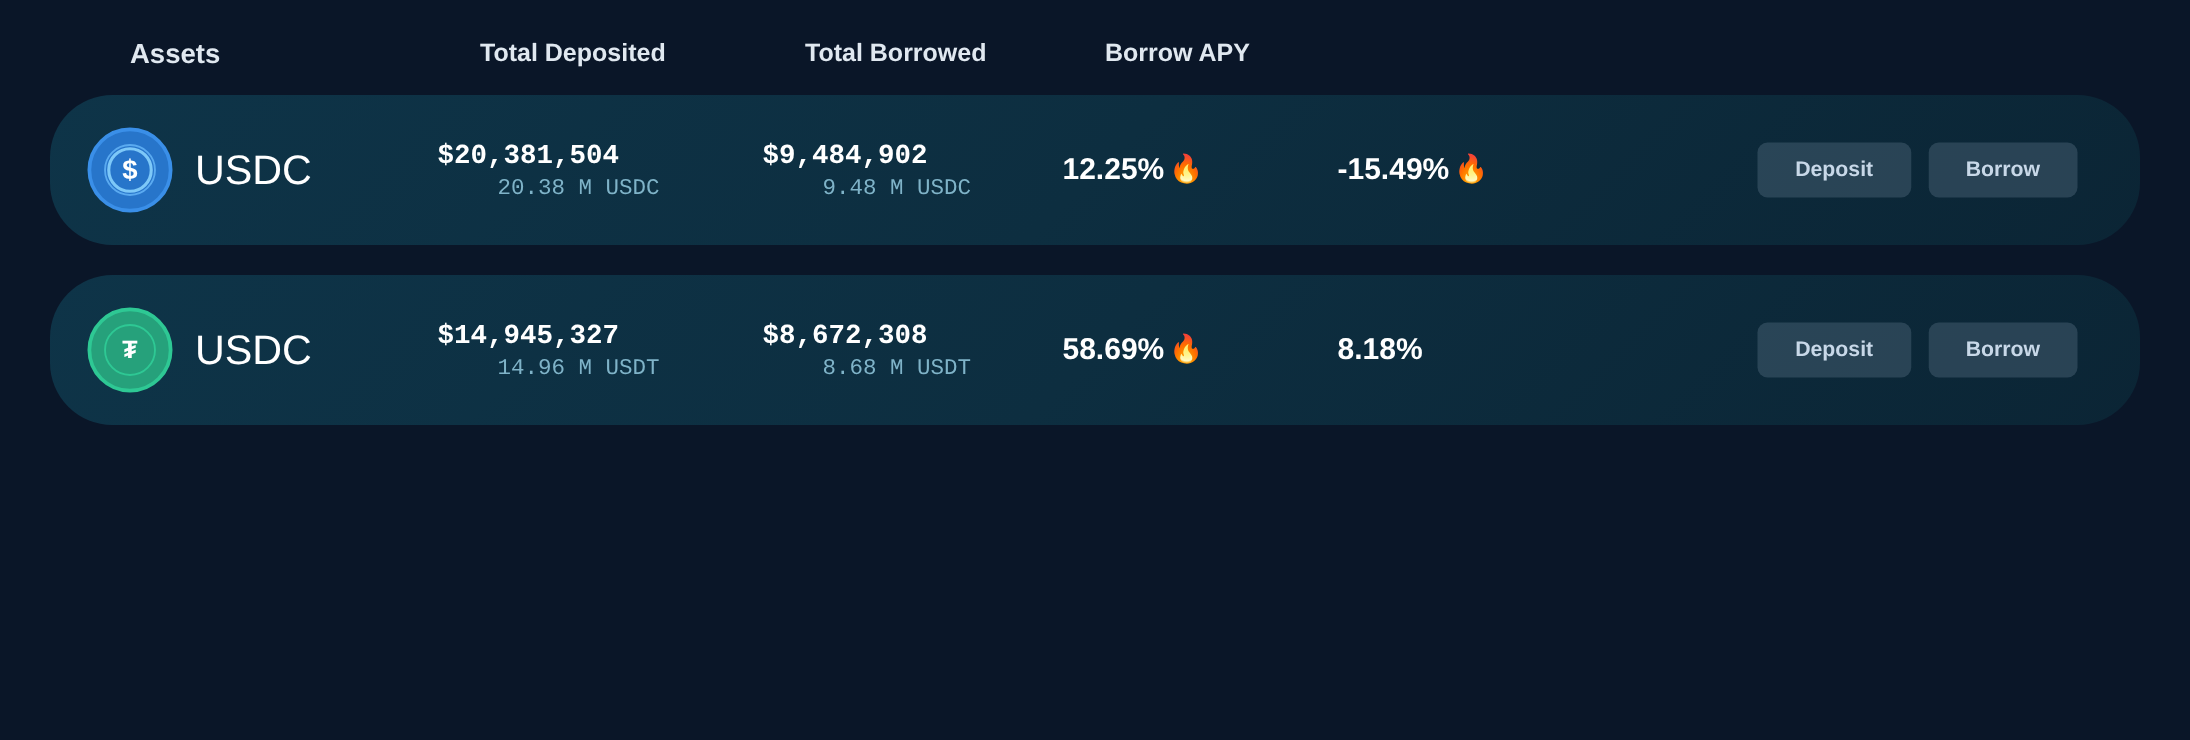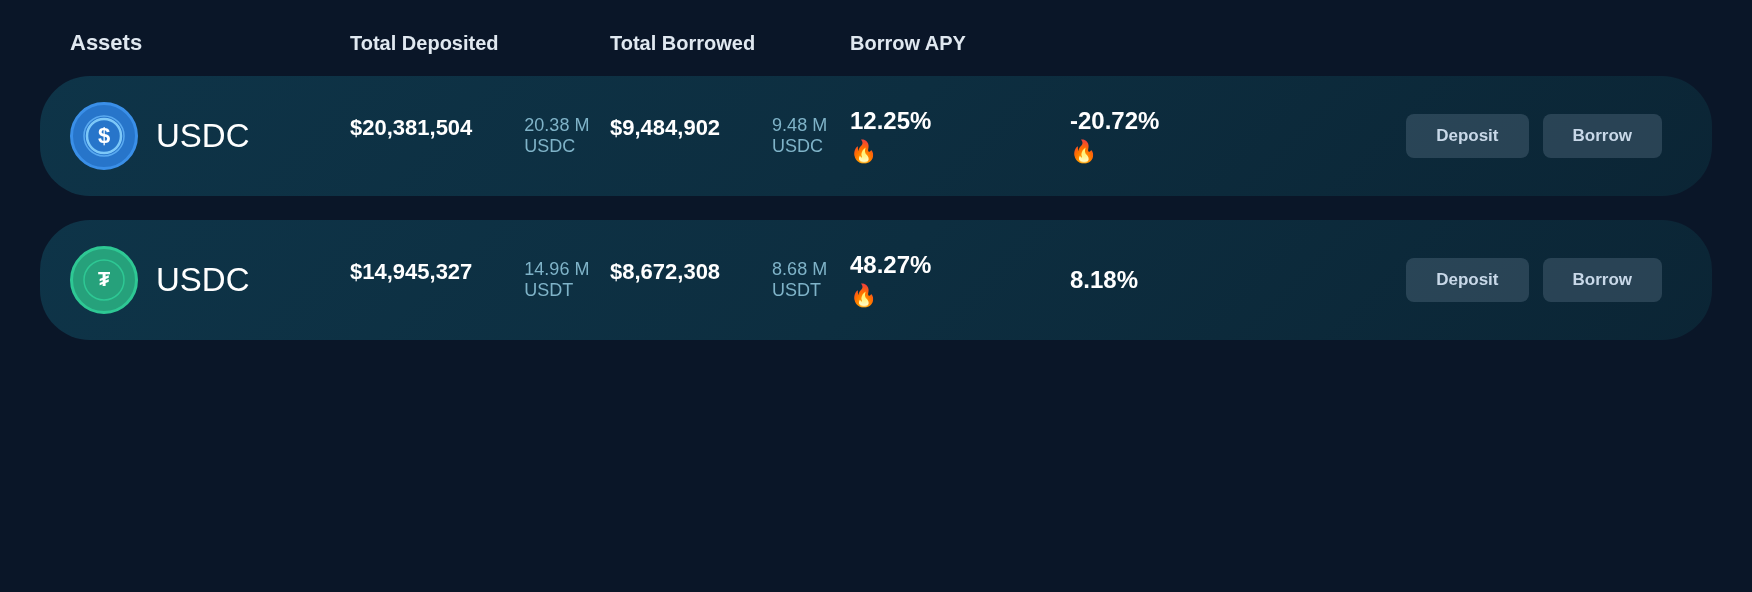--- a/index.html
+++ b/index.html
@@ -23,20 +23,21 @@
       grid-template-columns: 280px 260px 240px 220px 220px 1fr;
       padding: 10px 30px 20px 30px;
       align-items: center;
     }
 
     .header-cell {
       font-size: 20px;
       font-weight: 700;
       color: #e0e8f0;
       white-space: nowrap;
+      margin-left: 34px;
     }
 
     .header-cell.assets {
       font-size: 22px;
     }
 
     .asset-row {
       background: linear-gradient(135deg, #0e3448 0%, #0d2e40 50%, #0b2535 100%);
       border-radius: 50px;
       margin-bottom: 24px;
@@ -79,40 +80,41 @@
     }
 
     .asset-name {
       font-size: 33px;
       font-weight: 400;
       color: #ffffff;
     }
 
     .value-cell {
       display: flex;
-      flex-direction: row;
+      flex-direction: column;
       gap: 4px;
+      font-family: Liberation Mono, monospace;
     }
 
     .value-primary {
       font-size: 22px;
       font-weight: 600;
       color: #ffffff;
     }
 
     .value-secondary {
       font-size: 18px;
       color: #7fb3c8;
       font-weight: 400;
       margin-left: 48px;
     }
 
     .apy-cell {
       display: flex;
-      flex-direction: column;
+      flex-direction: row;
       align-items: flex-start;
       gap: 4px;
     }
 
     .apy-value {
       font-size: 24px;
       font-weight: 600;
       color: #ffffff;
     }
 
@@ -171,21 +173,21 @@
     </div>
     <div class="value-cell">
       <span class="value-primary">$9,484,902</span>
       <span class="value-secondary">9.48 M  USDC</span>
     </div>
     <div class="apy-cell">
       <span class="apy-value">12.25%</span>
       <span class="fire-icon">🔥</span>
     </div>
     <div class="apy-cell">
-      <span class="apy-value">-20.72%</span>
+      <span class="apy-value">-15.49%</span>
       <span class="fire-icon">🔥</span>
     </div>
     <div class="actions-cell">
       <button class="action-btn">Deposit</button>
       <button class="action-btn">Borrow</button>
     </div>
   </div>
 
   <div class="asset-row">
     <div class="asset-info">
@@ -199,21 +201,21 @@
     </div>
     <div class="value-cell">
       <span class="value-primary">$14,945,327</span>
       <span class="value-secondary">14.96 M  USDT</span>
     </div>
     <div class="value-cell">
       <span class="value-primary">$8,672,308</span>
       <span class="value-secondary">8.68 M  USDT</span>
     </div>
     <div class="apy-cell">
-      <span class="apy-value">48.27%</span>
+      <span class="apy-value">58.69%</span>
       <span class="fire-icon">🔥</span>
     </div>
     <div class="apy-cell">
       <span class="apy-value">8.18%</span>
     </div>
     <div class="actions-cell">
       <button class="action-btn">Deposit</button>
       <button class="action-btn">Borrow</button>
     </div>
   </div>

